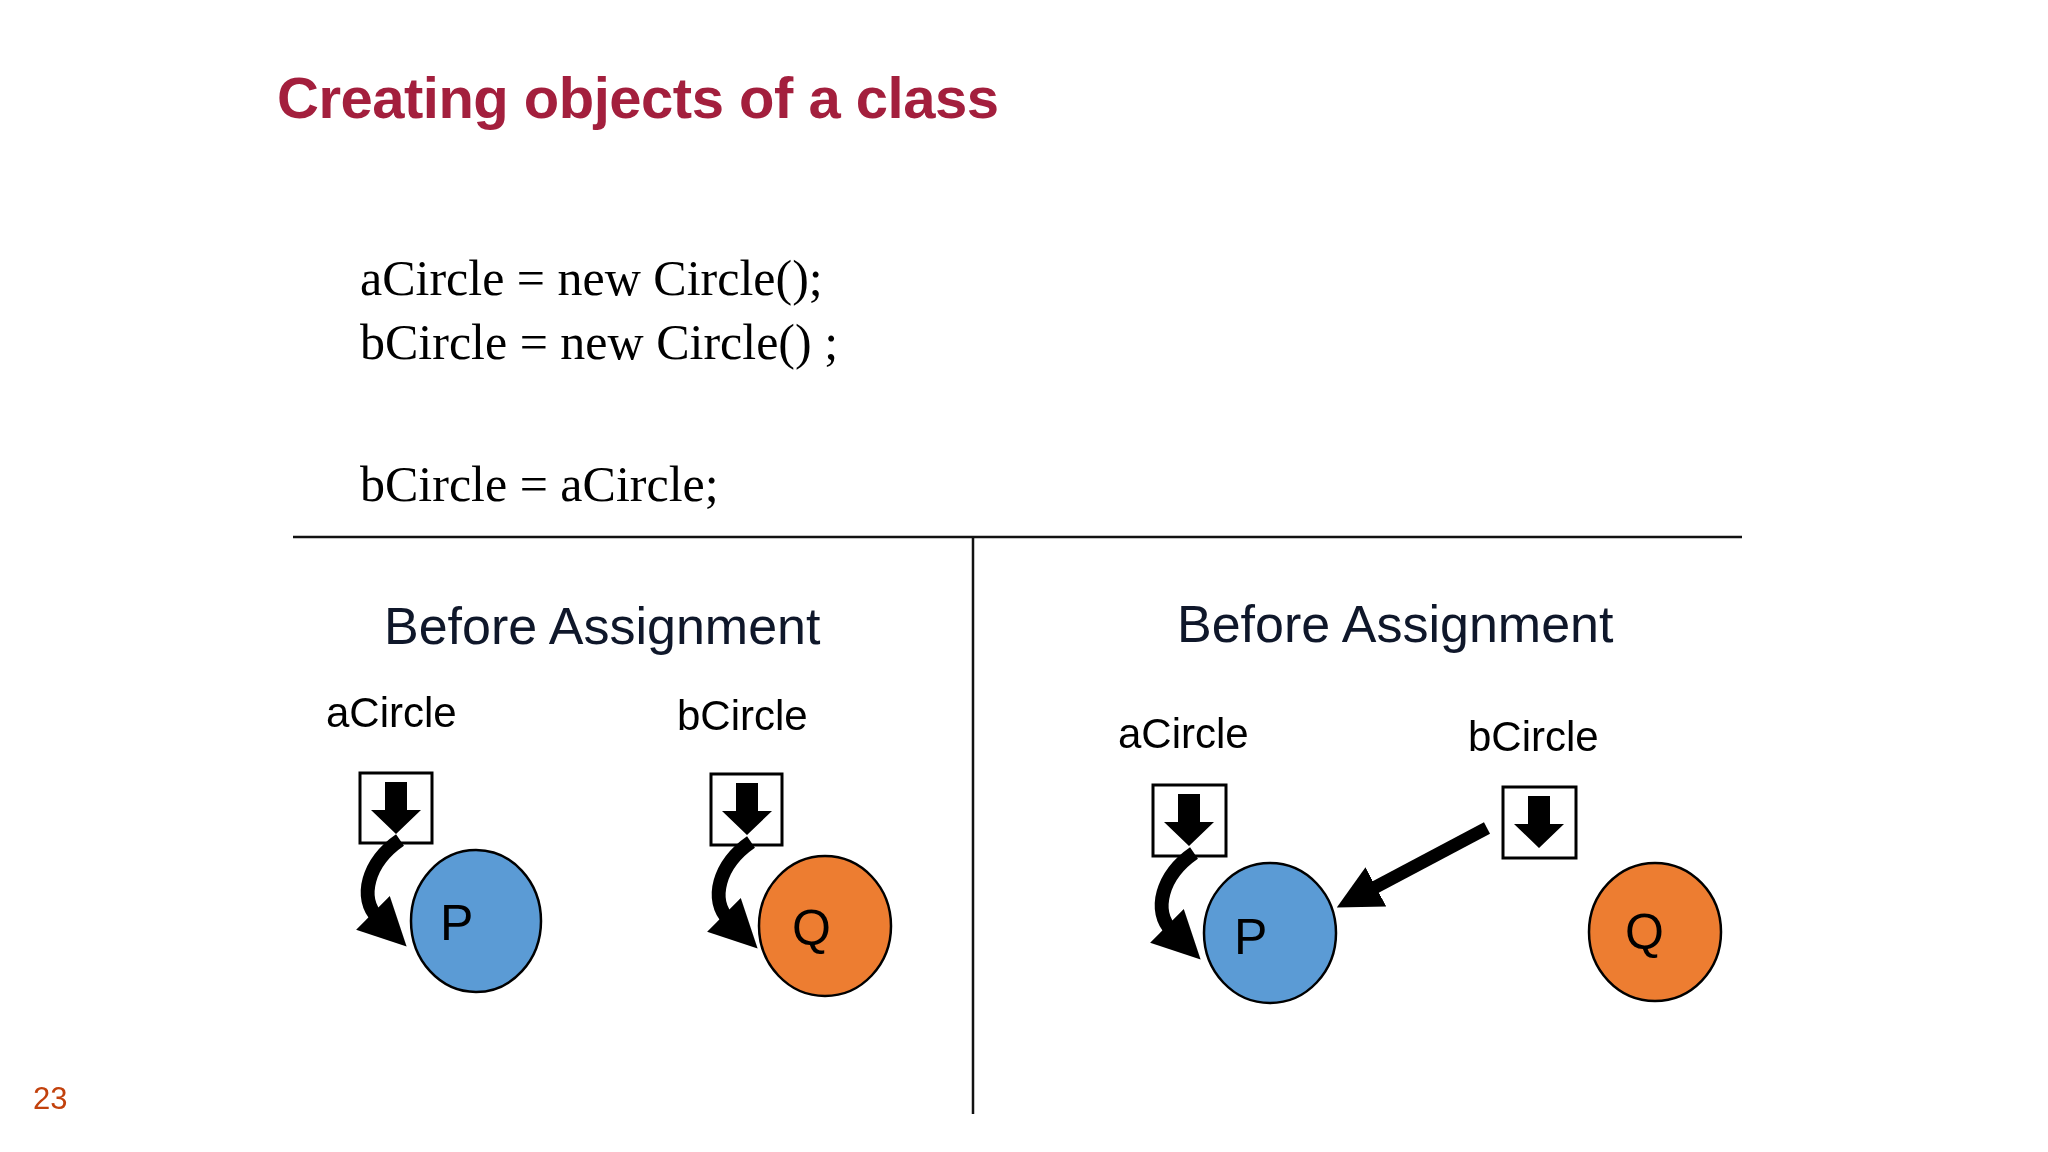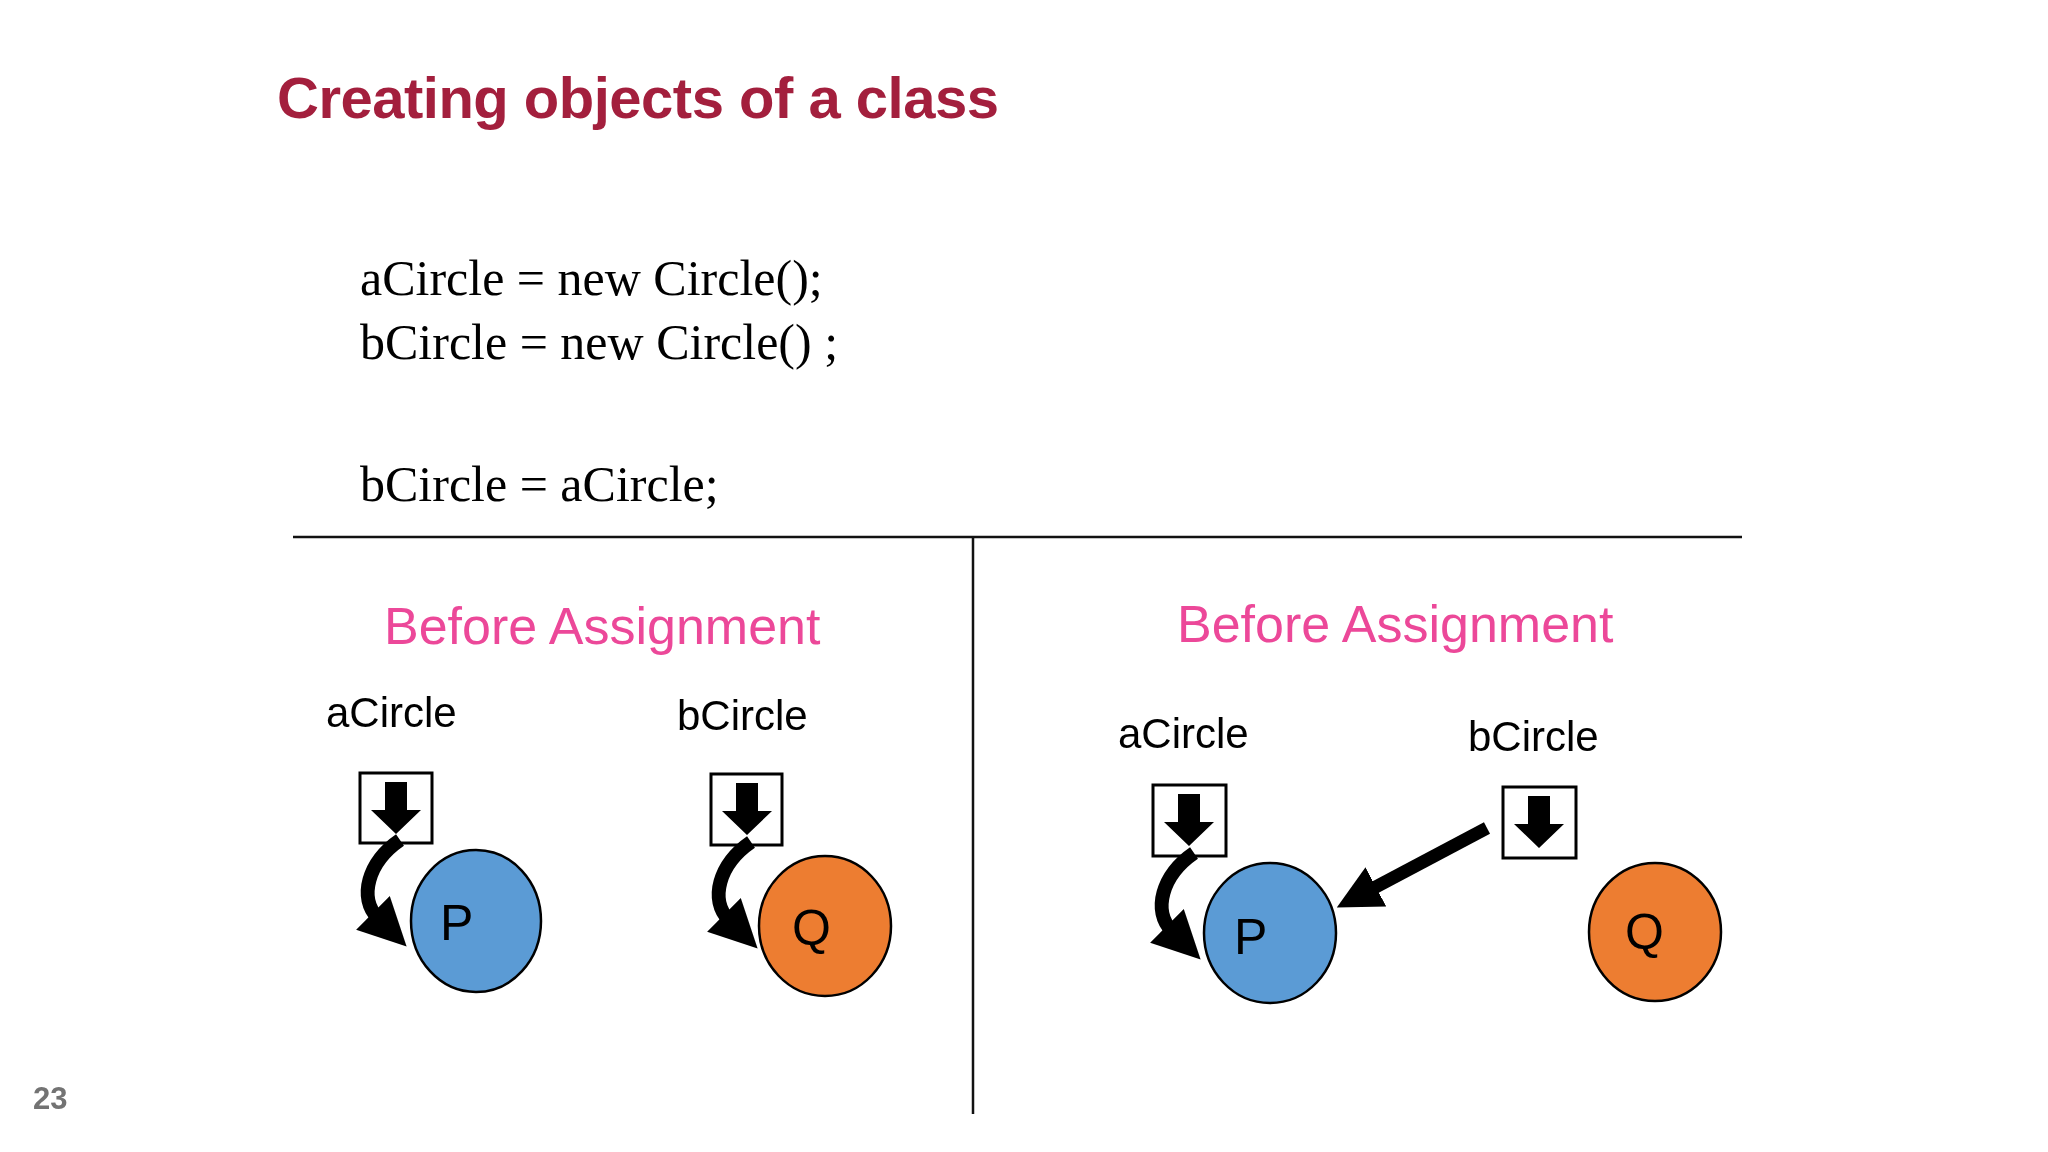--- a/index.html
+++ b/index.html
@@ -17,21 +17,21 @@
     font-family:"Liberation Sans",sans-serif;
   }
   .code{
     left:360px;top:246px;
     font-family:"Liberation Serif",serif;
     font-size:50px;line-height:64px;color:#000;
   }
   .code-line{white-space:pre;}
   .code-gap{margin-top:78px;}
   .panel-heading{
-    font-size:52px;color:#ec4899;line-height:1;
+    font-size:52px;color:#0f172a;line-height:1;
   }
   .var-label{
     font-size:42px;color:#000;line-height:1;
   }
   .heading-left{left:384px;top:600px;}
   .heading-right{left:1177px;top:598px;}
   .var-a-left{left:326px;top:692px;}
   .var-b-left{left:677px;top:695px;}
   .var-a-right{left:1118px;top:713px;}
   .var-b-right{left:1468px;top:716px;}
@@ -100,15 +100,15 @@
   </svg>
 
   <div class="abs panel-heading heading-left">Before Assignment</div>
   <div class="abs panel-heading heading-right">Before Assignment</div>
 
   <div class="abs var-label var-a-left">aCircle</div>
   <div class="abs var-label var-b-left">bCircle</div>
   <div class="abs var-label var-a-right">aCircle</div>
   <div class="abs var-label var-b-right">bCircle</div>
 
-  <div class="abs page-number" style="color: #737373; font-weight: bold;">23</div>
+  <div class="abs page-number" style="color: #c2410c;">23</div>
 
 </div>
 
 </body></html>

